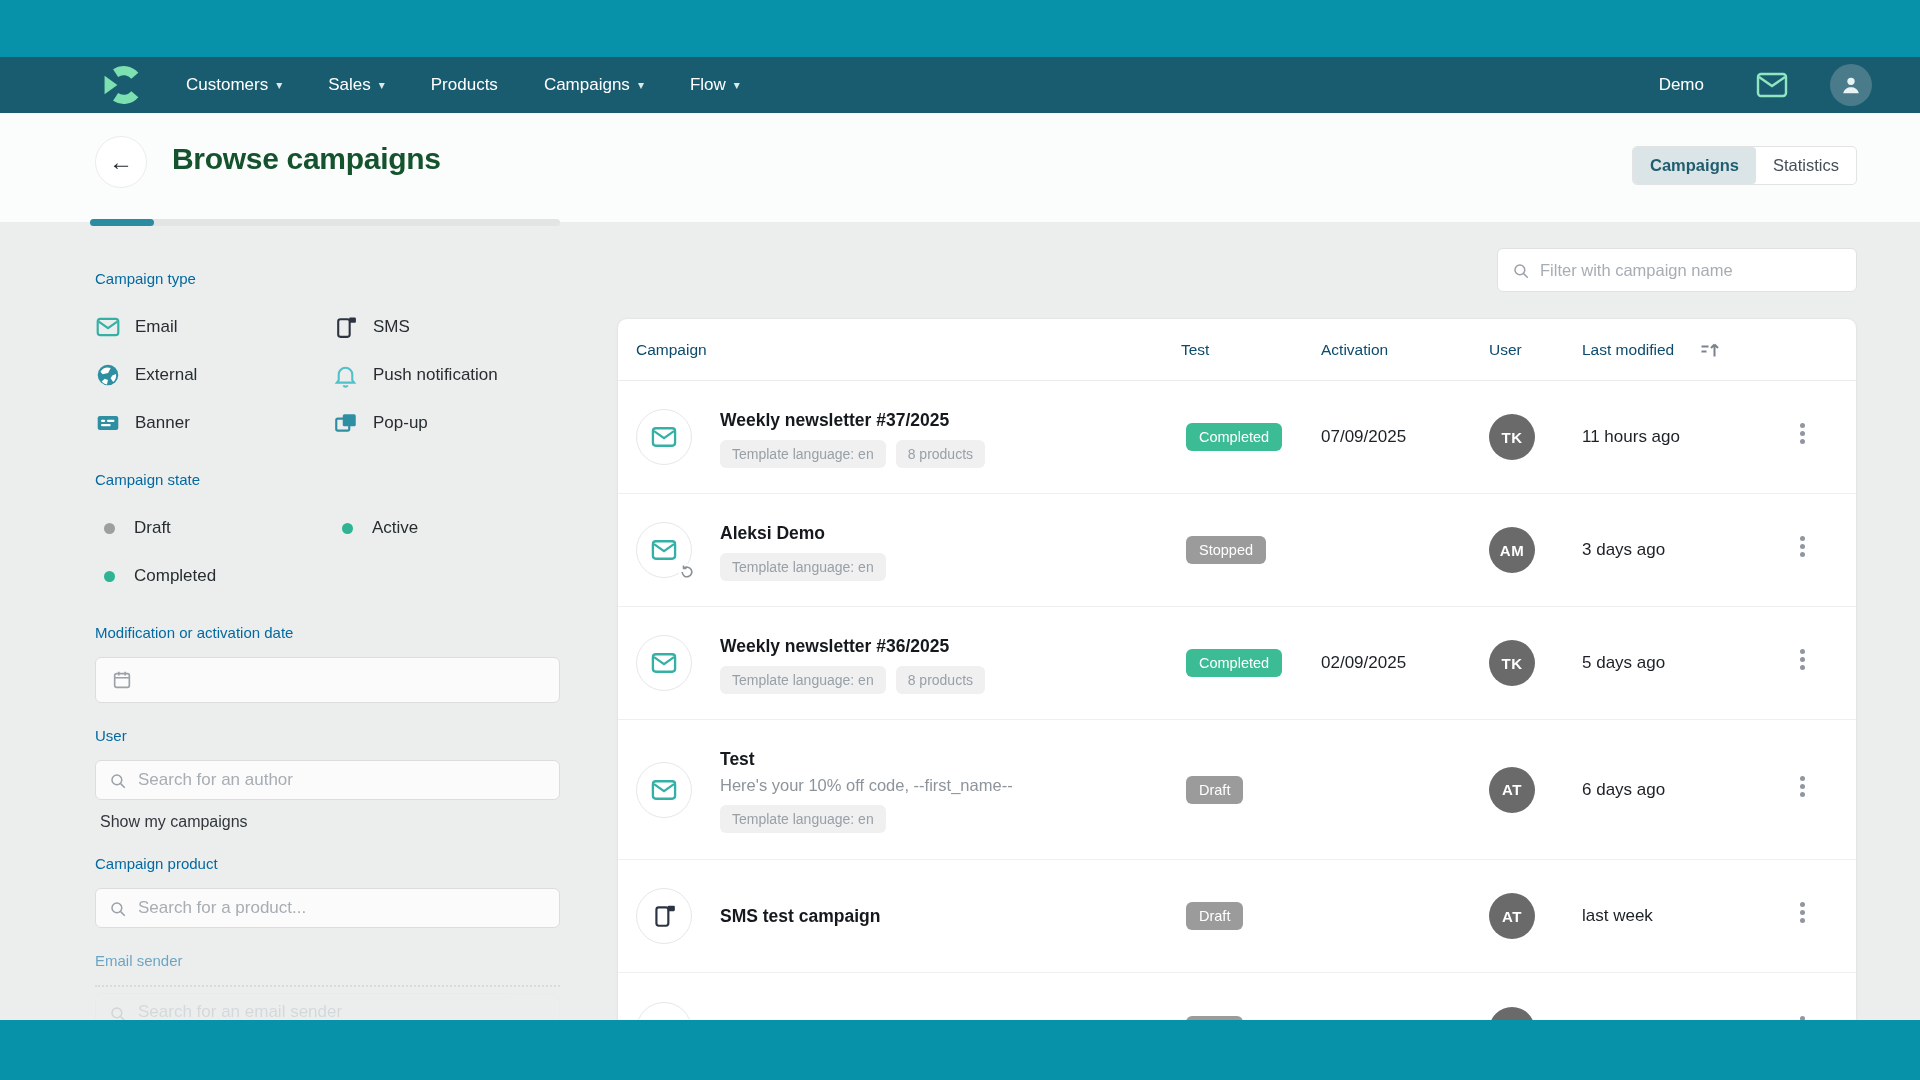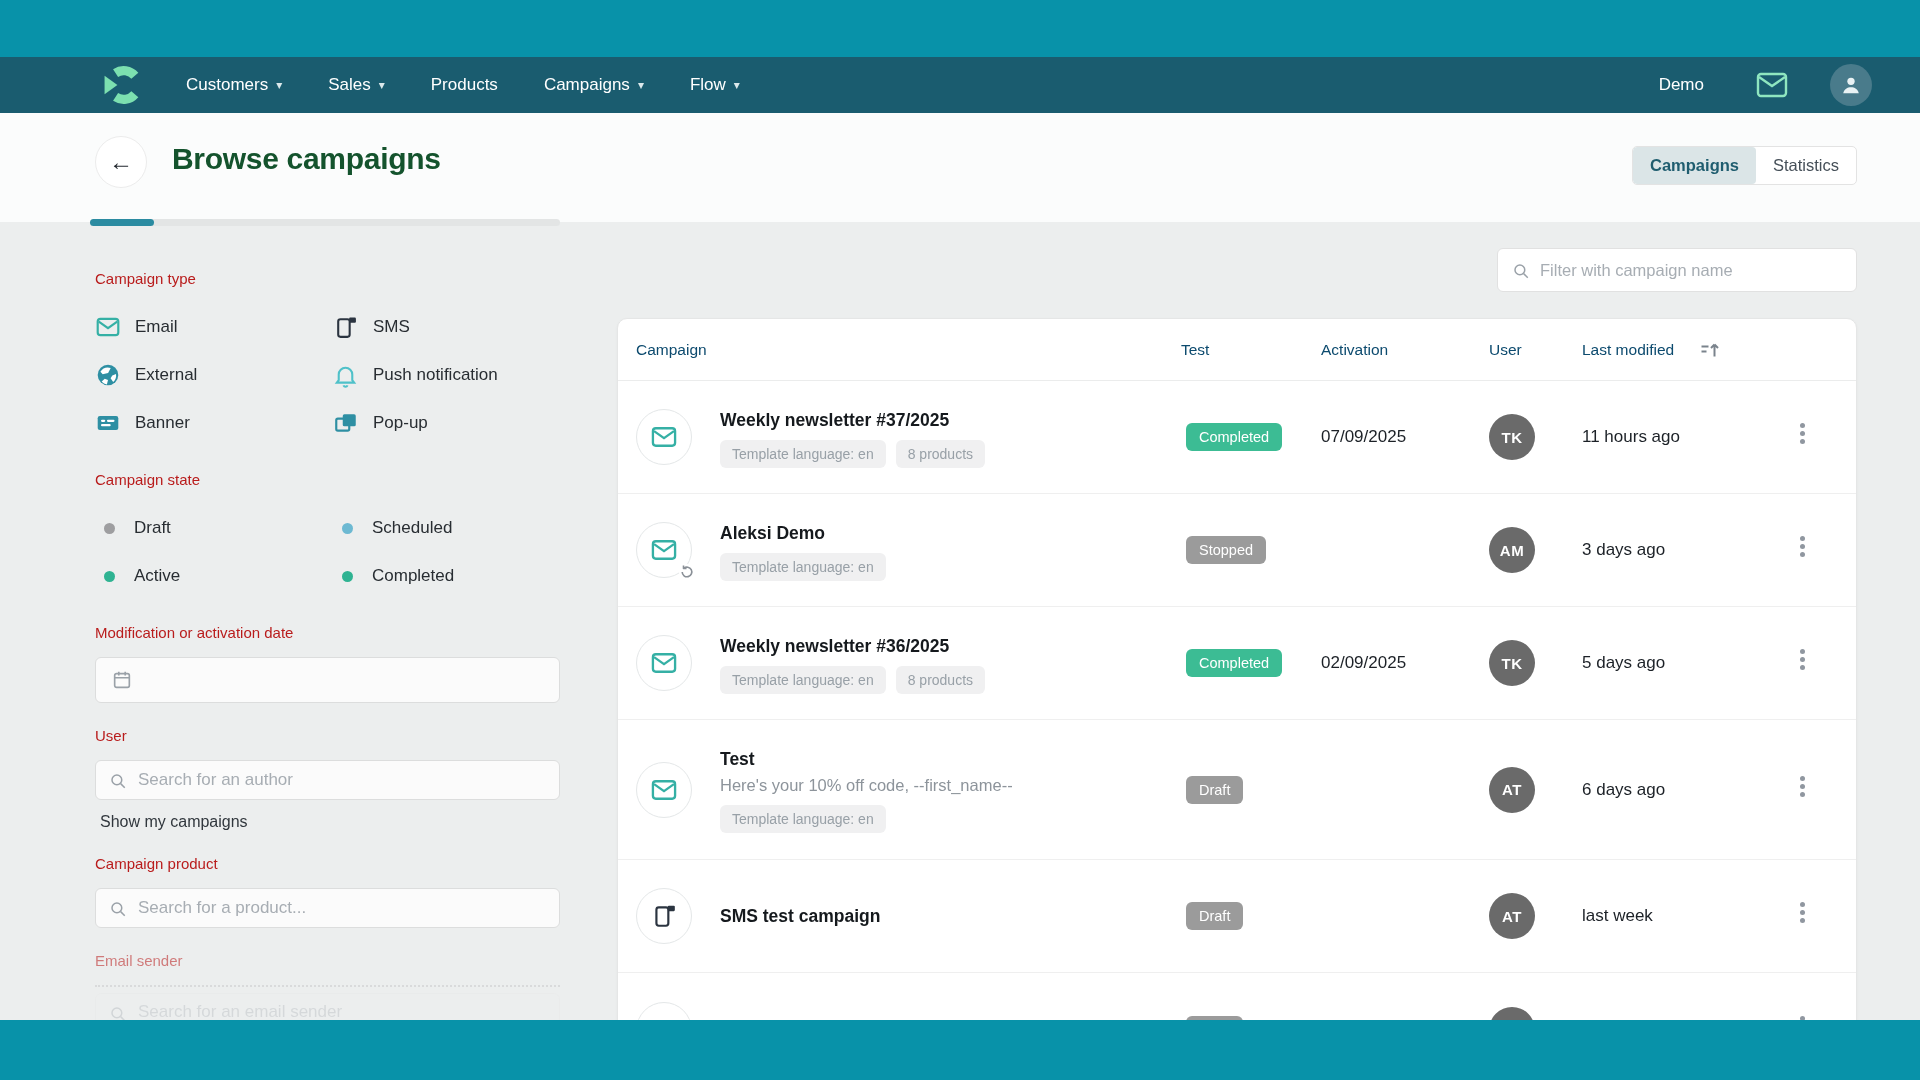--- a/index.html
+++ b/index.html
@@ -31,21 +31,21 @@
               font-size:24px; color:#1c2228; cursor:pointer; }
   .page-title { position:absolute; left:172px; top:29px; font-size:30px; font-weight:800; color:#14532d; letter-spacing:-0.3px; }
   .tabs { position:absolute; right:63px; top:33px; display:flex; background:#fff; border:1px solid #e3e3e3; border-radius:5px; overflow:hidden; }
   .tab { padding:9px 17px; font-size:16.5px; color:#454f58; cursor:pointer; }
   .tab.active { background:#dbe5e7; color:#1f5d6f; font-weight:600; border-radius:4px; }
   .hscroll-track { position:absolute; left:90px; top:219px; width:470px; height:7px; background:#e3e5e5; border-radius:4px; }
   .hscroll-thumb { position:absolute; left:0; top:0; width:64px; height:7px; background:var(--c-accent,#2b8ba1); border-radius:4px; cursor:grab; }
 
   
   .sidebar { position:absolute; left:95px; top:270px; width:465px; z-index:5; }
-  .f-label { font-size:15px; color:#b91c1c; margin-bottom:16px; }
+  .f-label { font-size:15px; color:#0369a1; margin-bottom:16px; }
   .type-grid, .state-grid { list-style:none; display:grid; grid-template-columns:238px 1fr; }
   .type-grid li { display:flex; align-items:center; height:48px; cursor:pointer; }
   .type-grid .t-icon { width:28px; display:flex; justify-content:flex-start; margin-right:12px; }
   .type-grid .t-label { font-size:17px; color:#282d32; }
   .state-grid li { display:flex; align-items:center; height:48px; cursor:pointer; }
   .state-dot { width:11px; height:11px; border-radius:50%; margin-left:9px; margin-right:19px; background:#9e9ea0; }
   .state-grid .t-label { font-size:17px; color:#282d32; }
   .mt28 { margin-top:24px; }
   .sb-input { position:relative; width:100%; background:#fbfbfb; border:1px solid #dcdddd; border-radius:6px; display:flex; align-items:center; }
   .date-input { height:46px; margin-top:6px; padding-left:15px; cursor:pointer; }
@@ -231,24 +231,20 @@
       </li>
     </ul>
 
     <div class="f-label mt28">Campaign state</div>
     <ul class="state-grid">
       <li>
         <span class="state-dot" style="background: rgb(158, 158, 160);"></span>
         <span class="t-label">Draft</span>
       </li>
       <li>
-        <span class="state-dot" style="background: rgb(109, 185, 210);"></span>
-        <span class="t-label">Scheduled</span>
-      </li>
-      <li>
         <span class="state-dot" style="background: rgb(47, 179, 146);"></span>
         <span class="t-label">Active</span>
       </li>
       <li>
         <span class="state-dot" style="background: rgb(47, 179, 146);"></span>
         <span class="t-label">Completed</span>
       </li>
     </ul>
 
     <div class="f-label mt28">Modification or activation date</div>

